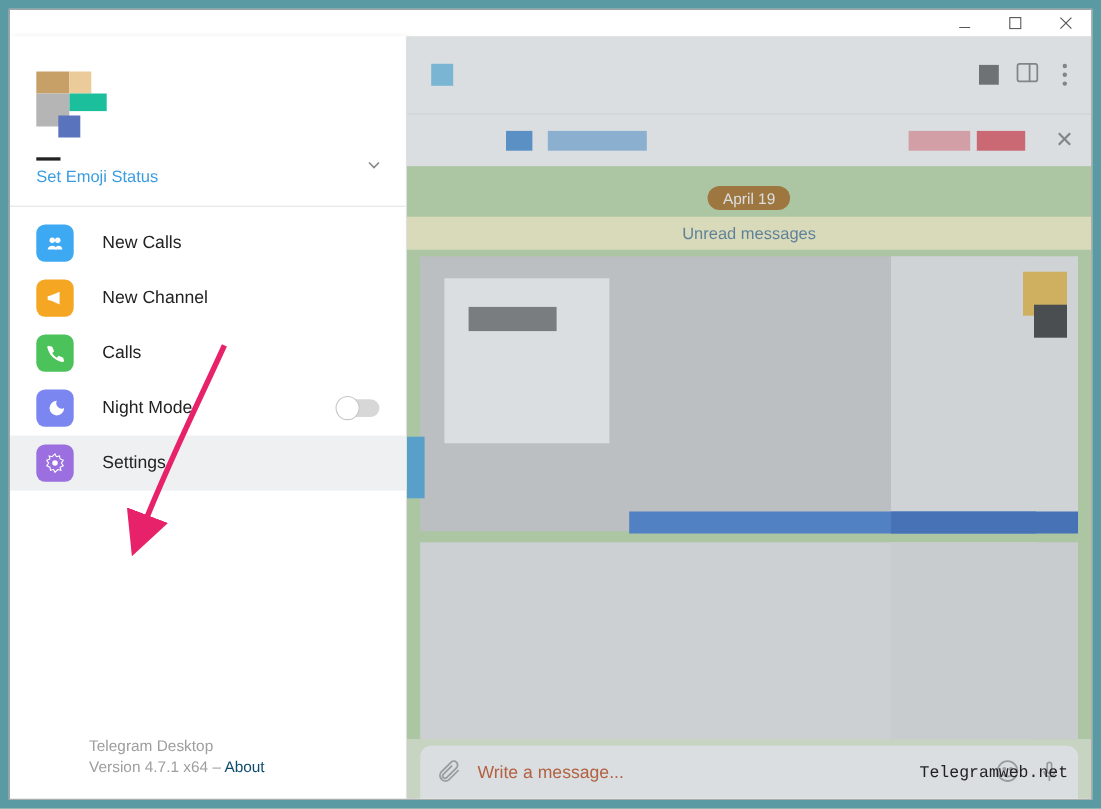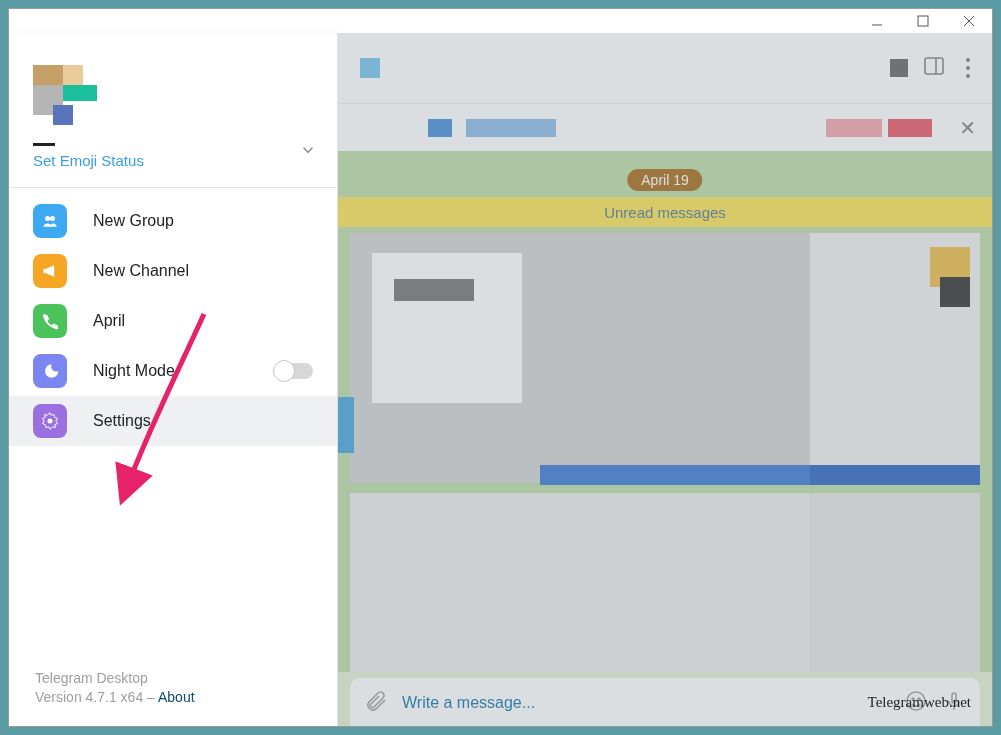--- a/index.html
+++ b/index.html
@@ -2,70 +2,70 @@
 <html><head>
 <meta charset="utf-8">
 <style>
 * { margin:0; padding:0; box-sizing:border-box; font-family:"Segoe UI",Arial,sans-serif; }
 body { width:1001px; height:735px; background:#5a9aa3; padding:8px; position:relative; overflow:hidden; }
 .window { width:985px; height:719px; background:#fff; border:1px solid #9a9a9a; position:relative; overflow:hidden; }
 .titlebar { height:24px; background:#fff; display:flex; justify-content:flex-end; align-items:center; }
 .winbtn { width:46px; height:24px; display:flex; align-items:center; justify-content:center; color:#666; font-size:14px; }
 .winbtn svg { width:12px; height:12px; stroke:#555; stroke-width:1; fill:none; }
 .content { display:flex; height:695px; }
-.drawer { width:329px; background:#fff; border-right:1px solid #e0e0e0; display:flex; flex-direction:column; box-shadow:2px 0 6px rgba(0,0,0,0.06); }
+.drawer { width:361px; background:#fff; border-right:1px solid #e0e0e0; display:flex; flex-direction:column; box-shadow:2px 0 6px rgba(0,0,0,0.06); }
 .profile { padding:28px 20px 12px 24px; position:relative; }
 .avatar-block { width:64px; height:64px; position:relative; }
 .avatar-block .p1{position:absolute;left:0;top:4px;width:30px;height:20px;background:#c7a068;}
 .avatar-block .p2{position:absolute;left:30px;top:4px;width:20px;height:20px;background:#eacb99;}
 .avatar-block .p3{position:absolute;left:30px;top:24px;width:34px;height:16px;background:#1bbf9c;}
 .avatar-block .p4{position:absolute;left:0;top:24px;width:30px;height:30px;background:#b5b5b5;}
 .avatar-block .p5{position:absolute;left:20px;top:44px;width:20px;height:20px;background:#5a73bd;}
 .uname-line { margin-top:18px; width:22px; height:3px; background:#222; }
 .emoji-status { margin-top:6px; color:#3a9de0; font-size:15px; }
 .chev { position:absolute; right:20px; top:108px; }
 .chev svg{width:18px;height:18px;stroke:#888;stroke-width:2;fill:none;}
 .sep { height:1px; background:#e4e4e4; margin-top:6px; }
 .menu { padding:8px 0; }
 .mitem { display:flex; align-items:center; height:50px; padding-left:24px; gap:26px; font-size:16px; color:#222; }
 .mitem.selected { background:#eef0f2; }
 .micon { width:34px; height:34px; border-radius:8px; display:flex; align-items:center; justify-content:center; }
 .micon svg { width:20px; height:20px; fill:#fff; }
 .toggle { margin-left:auto; margin-right:24px; width:38px; height:16px; background:#d7d7d7; border-radius:10px; position:relative; }
 .toggle .knob { position:absolute; left:-2px; top:-3px; width:22px; height:22px; background:#fff; border:1px solid #c6c6c6; border-radius:50%; }
-.footer { margin-top:auto; padding:0 0 20px 26px; color:#9e9e9e; font-size:14px; line-height:1.4; }
+.footer { margin-top:auto; padding:0 0 20px 26px; color:#9e9e9e; font-size:14px; line-height:1.4;margin-left:46px; }
 .footer .about { color:#0c4a6e; }
 .main { flex:1; position:relative; background:#e3f0d0; }
 .main-dim { position:absolute; inset:0; background:rgba(150,160,168,0.35); z-index:5; pointer-events:none; }
 .topbar { height:70px; background:#fff; display:flex; align-items:center; padding:0 16px; gap:12px; position:relative; z-index:2; }
 .top-ava { width:20px; height:20px; background:#6cc0ea; margin-left:6px; }
 .top-right { margin-left:auto; display:flex; align-items:center; gap:14px; }
 .sq { width:18px; height:18px; background:#5a5a5a; }
 .panel-icon svg { width:24px; height:24px; stroke:#777; fill:none; stroke-width:1.6; }
 .dots { display:flex; flex-direction:column; gap:4px; padding:0 6px;}
 .dots span{width:4px;height:4px;background:#777;border-radius:50%;}
 .pinned { height:48px; background:#fff; border-top:1px solid #eee; display:flex; align-items:center; padding:0 16px; position:relative; z-index:2;}
 .pinned .bl{position:absolute;}
 .pinned .b1{left:90px;width:24px;height:18px;background:#3d88d4;}
 .pinned .b2{left:128px;width:90px;height:18px;background:#86b7e3;}
 .pinned .b3{right:110px;width:56px;height:18px;background:#f29ea3;}
 .pinned .b4{right:60px;width:44px;height:18px;background:#e74a57;}
 .close-pin { margin-left:auto; font-size:20px; color:#777; }
 .chat { position:absolute; top:118px; left:0; right:0; bottom:56px; overflow:hidden; z-index:1; }
 .chat-bg { position:absolute; inset:0; background:#b8dba0; }
 .date-pill { position:absolute; top:18px; left:50%; transform:translateX(-50%); background:#a16207; color:#fff; padding:3px 14px; border-radius:14px; font-size:14px; z-index:3;}
-.unread-bar { position:absolute; top:46px; left:0; right:0; height:30px; background:#fde047; color:#44728f; display:flex; align-items:center; justify-content:center; font-size:15px; z-index:3;}
+.unread-bar { position:absolute; top:46px; left:0; right:0; height:30px; background:#fef9c3; color:#44728f; display:flex; align-items:center; justify-content:center; font-size:15px; z-index:3;}
 .msg-area { position:absolute; top:82px; left:12px; right:12px; bottom:0; }
 .bubble { position:absolute; background:#f2f2f2; }
 .input-bar { position:absolute; bottom:0; left:12px; right:12px; height:50px; background:#fff; border-radius:10px 10px 0 0; display:flex; align-items:center; padding:0 14px; gap:14px; z-index:2;}
 .input-bar .ic svg{width:24px;height:24px;stroke:#9a9a9a;fill:none;stroke-width:1.6;}
-.msg-input { flex:1; color:#0369a1; font-size:16px; }
+.msg-input { flex:1; color:#c2410c; font-size:16px; }
 .arrow { position:absolute; z-index:20; pointer-events:none; }
 .blue-tab { position:absolute; left:0; top:364px; width:16px; height:56px; background:#38a0dc; z-index:2; }
-.watermark { position:absolute; right:30px; bottom:24px; z-index:30; font-family:Liberation Serif, serif; font-size:15px; color:#222; }
+.watermark { position:absolute; right:30px; bottom:24px; z-index:30; font-family:Liberation Mono, monospace; font-size:15px; color:#222; }
 </style>
 </head>
 <body>
 
 <div class="window">
   <div class="titlebar">
     <div class="winbtn">
         <svg viewBox="0 0 12 12">
           <line x1="1" y1="10" x2="11" y2="10"></line>
         </svg>
@@ -104,37 +104,37 @@
       <div class="menu">
         <div class="mitem">
           <div class="micon" style="background:#3da9f2">
               <svg viewBox="0 0 24 24">
                 <circle cx="9" cy="9" r="3"></circle>
                 <circle cx="15" cy="9" r="3"></circle>
                 <path d="M4 19c0-2.5 2.5-4 5-4s5 1.5 5 4"></path>
                 <path d="M12 19c0-2.5 2-4 4-4s4 1.5 4 4"></path>
               </svg>
             </div>
-          <span>New Group</span>
+          <span>New Calls</span>
         </div>
         <div class="mitem">
           <div class="micon" style="background:#f5a623">
               <svg viewBox="0 0 24 24">
                 <path d="M4 10v4l4 1 9 4V5l-9 4z"></path>
               </svg>
             </div>
           <span>New Channel</span>
         </div>
         <div class="mitem">
           <div class="micon" style="background:#4cc35a">
               <svg viewBox="0 0 24 24">
                 <path d="M5 4l4 1 2 5-2 2c1 2 3 4 5 5l2-2 5 2 1 4c-1 1-3 1-5 0C10 18 6 14 4 7c-1-2 0-3 1-3z"></path>
               </svg>
             </div>
-          <span>April</span>
+          <span>Calls</span>
         </div>
         <div class="mitem">
           <div class="micon" style="background:#7b86f0">
               <svg viewBox="0 0 24 24">
                 <path d="M14 4a8 8 0 108 8 6 6 0 01-8-8z"></path>
               </svg>
             </div>
           <span>Night Mode</span>
           <div class="toggle">
               <div class="knob"></div>

